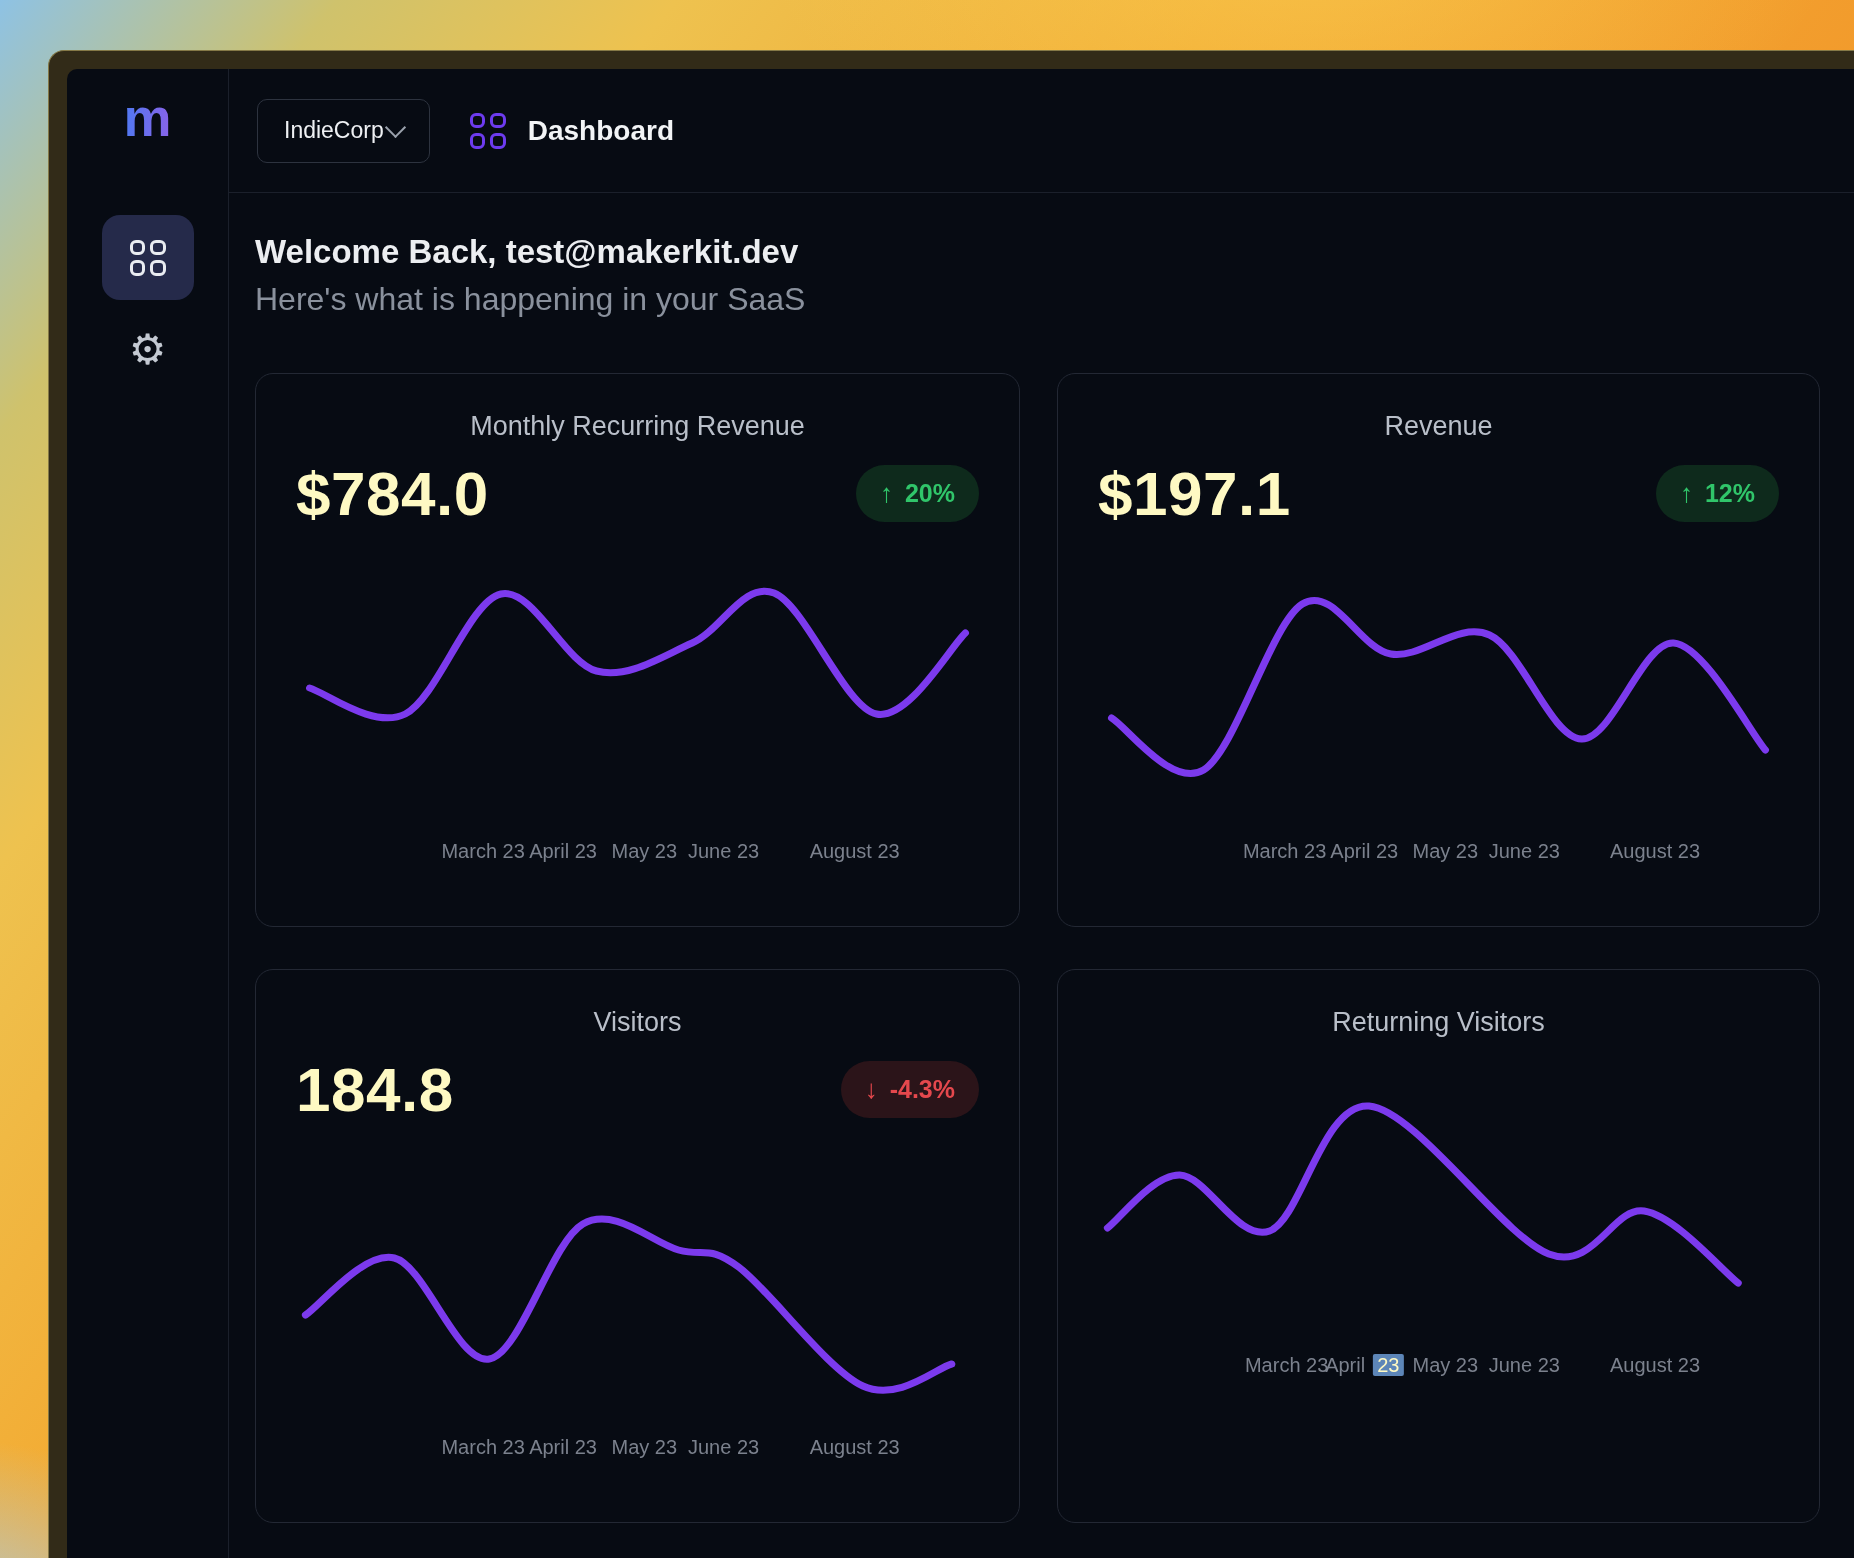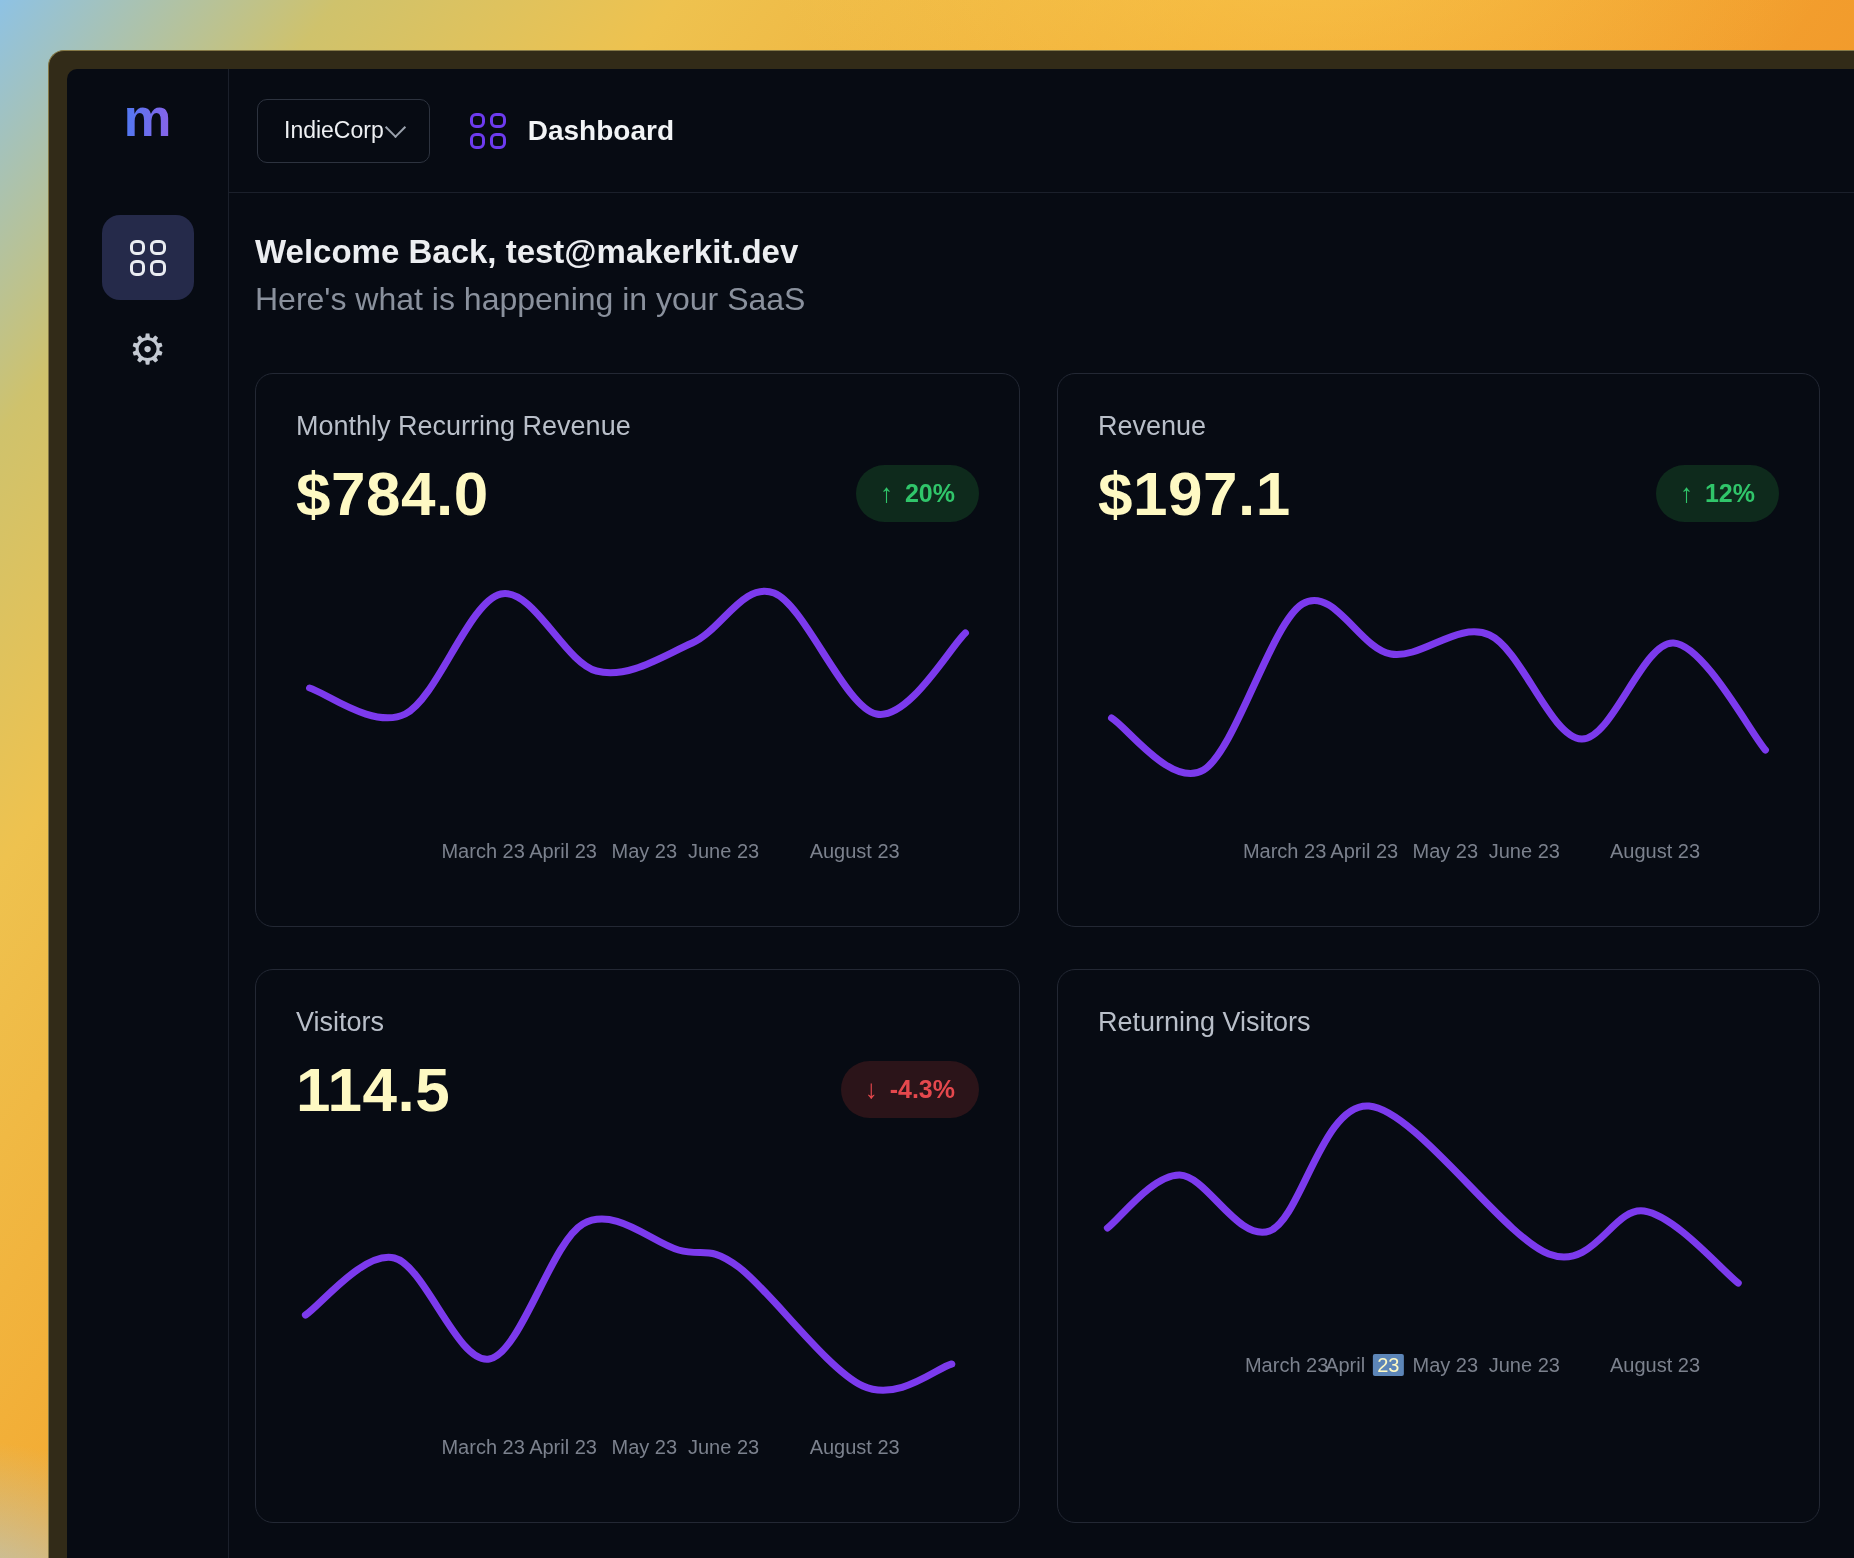--- a/index.html
+++ b/index.html
@@ -38,21 +38,21 @@
   .chev{width:13px;height:13px;border-right:2.5px solid #9aa1ac;border-bottom:2.5px solid #9aa1ac;
     transform:rotate(45deg);margin-top:-7px;}
   .page-head{display:flex;align-items:center;gap:22px;margin-left:40px;color:#6d3bf0;}
   .page-head .label{font-size:28px;font-weight:600;color:#f2f4f6;}
   
   .main{flex:1;overflow:hidden;padding:38px 33px 12px 26px;}
   h1.welcome{margin:0;font-size:33px;line-height:42px;font-weight:600;color:#eceef1;}
   p.sub{margin:8px 0 0;font-size:32px;line-height:36px;font-weight:400;color:#8a919d;}
   .grid{display:grid;grid-template-columns:765px 763px;column-gap:37px;row-gap:42px;margin-top:56px;}
   .card{height:554px;box-sizing:border-box;border:1px solid #232834;border-radius:18px;
-    padding:36px 40px 30px;background:#070b13;display:flex;flex-direction:column;}
+    padding:36px 40px 30px;background:#070b13;display:flex;flex-direction:column;text-align:center;}
   .card .title{font-size:27px;line-height:32px;color:#b9bfc9;font-weight:400;}
   .value-row{display:flex;align-items:center;justify-content:space-between;margin-top:20px;height:62px;}
   .value{font-size:62px;font-weight:700;color:#fef9c3;letter-spacing:.5px;}
   .badge{display:inline-flex;align-items:center;gap:12px;padding:13px 24px;border-radius:999px;
     font-size:25px;font-weight:700;}
   .badge .glyph{font-size:26px;font-weight:400;}
   .badge.up{background:#0e2a1c;color:#30c56a;}
   .badge.down{background:#2b1419;color:#e5484d;}
   .badge.flat{background:#2a2114;color:#edaa2b;}
   .badge.flat .glyph{font-weight:700;}
@@ -147,21 +147,21 @@
                     <span class="tick" style="left: 51%;">May 23</span>
                     <span class="tick" style="left: 62.6%;">June 23</span>
                     <span class="tick" style="left: 81.8%;">August 23</span>
                   </div>
                 </div>
             </section>
 
             <section class="card">
               <div class="title">Visitors</div>
               <div class="value-row">
-                <span class="value">114.5</span>
+                <span class="value">184.8</span>
                 <span class="badge down">
                   <span class="glyph">↓</span>
                   <span>-4.3%</span>
                 </span>
               </div>
               <div class="chart">
                   <svg viewBox="0 0 660 250" preserveAspectRatio="none" class="chart-svg">
                     <path d="M9.2,151.0C23.5,141.5 65.4,86.7 95.0,94.0C124.6,101.3 156.4,200.7 186.8,195.0C217.1,189.3 246.7,78.2 277.2,60.0C307.7,41.8 344.5,78.8 369.6,86.0C394.7,93.2 398.0,80.3 427.7,103.0C457.4,125.7 513.5,205.8 547.8,222.0C582.1,238.2 619.3,203.7 633.6,200.0" fill="none" stroke="#7c3aed" stroke-width="7" stroke-linecap="round"></path>
                   </svg>
                   <div class="ticks">

